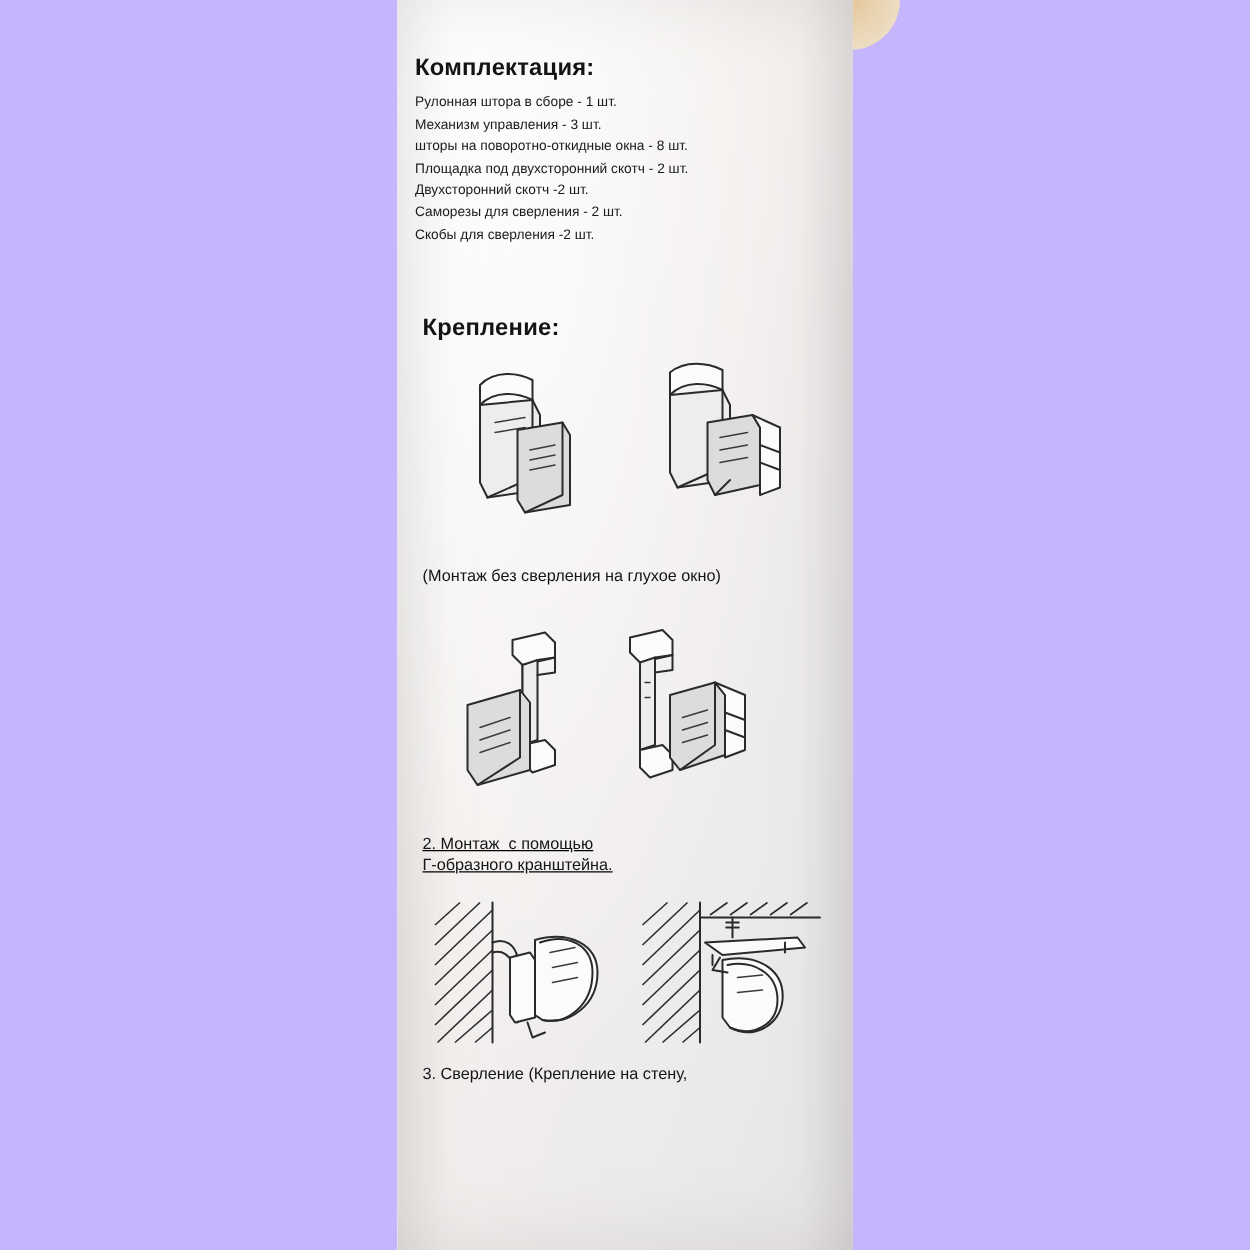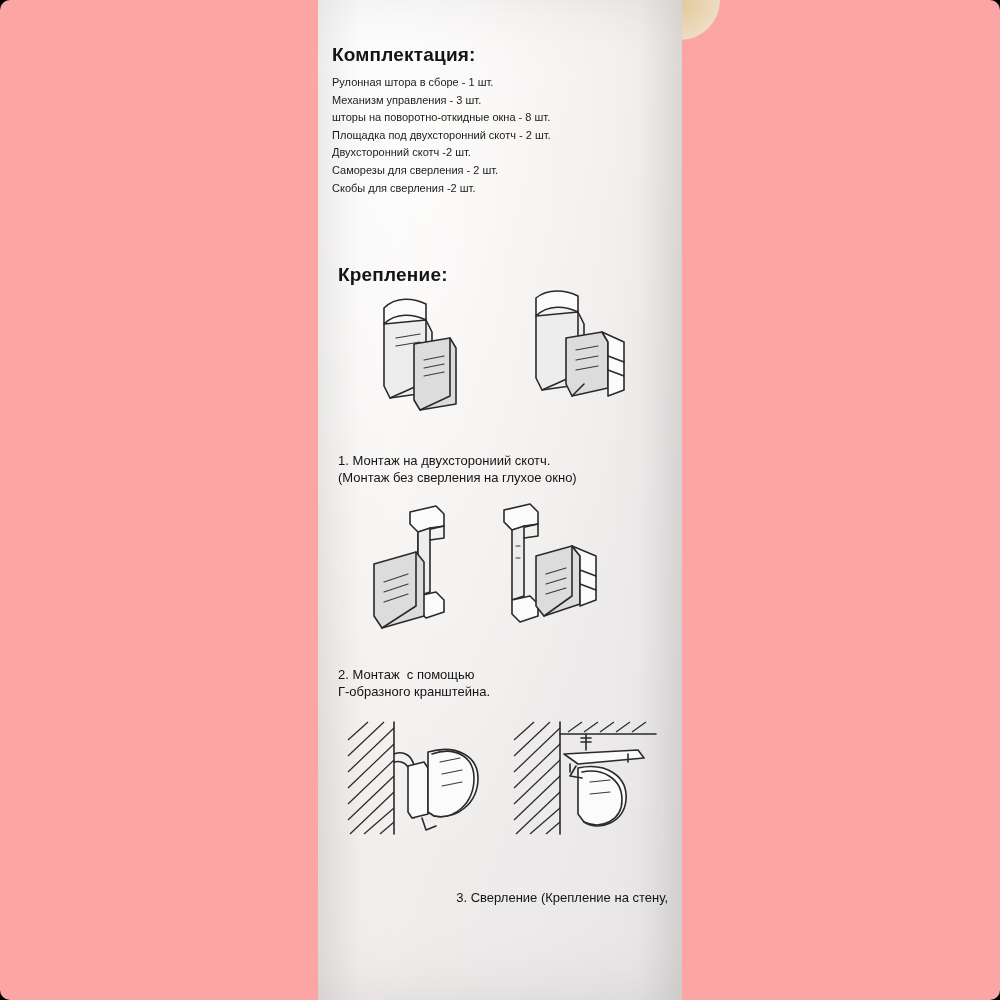--- a/index.html
+++ b/index.html
@@ -11,22 +11,21 @@
     width: 1000px;
     height: 1000px;
     overflow: hidden;
     font-family: "Liberation Sans", sans-serif;
   }
   .photo {
     position: absolute;
     left: 0; top: 0;
     width: 1000px;
     height: 1000px;
-    background: #fca5a5;
-    border-radius: 10px;
+    background: #c4b5fd;
   }
   
   .leaflet {
     position: absolute;
     left: 318px;
     top: 0;
     width: 364px;
     height: 1000px;
     background: #f3f0ee;
     background-image:
@@ -99,21 +98,21 @@
   }
   .kit-list li {
     font-size: 11px;
     line-height: 17.6px;
     color: #1b1b1b;
     white-space: pre-wrap;
   }
   .mount-block {
     position: absolute;
     left: 20px;
-    top: 264px;
+    top: 252px;
     width: 340px;
   }
   .step {
     position: absolute;
     left: 20px;
     width: 330px;
   }
   .step-caption {
     font-size: 13px;
     line-height: 17px;
@@ -183,21 +182,20 @@
           <path class="ln-thin" d="M236 74 L258 70"></path>
           <path class="ln-thin" d="M236 84 L258 80"></path>
           <path class="fill-w" d="M262 46 L284 56 L284 104 L268 110 L268 56 Z"></path>
           <path class="ln" d="M268 70 L284 76"></path>
           <path class="ln" d="M268 84 L284 90"></path>
           <path class="ln" d="M244 98 L232 110"></path>
         </svg>
       </div>
 
       <div class="step" style="top:452px;">
-        <div class="step-caption">1. Монтаж на двухсторониий скотч.</div>
         <div class="step-caption">(Монтаж без сверления на глухое окно)</div>
       </div>
 
       <div class="fig" style="left:40px; top:500px;">
         <svg width="300" height="150" viewBox="0 0 300 150">
 
           <path class="fill-w" d="M52 12 L78 6 L86 14 L86 26 L60 32 L52 24 Z"></path>
           <path class="ln" d="M60 32 L60 86"></path>
           <path class="fill-l" d="M60 32 L72 28 L72 92 L60 96 Z"></path>
           <path class="ln" d="M72 28 L86 26 L86 38 L72 40"></path>
@@ -218,21 +216,21 @@
           <path class="ln" d="M214 46 L214 96 L186 116"></path>
           <path class="ln-thin" d="M188 74 L208 68"></path>
           <path class="ln-thin" d="M188 84 L208 78"></path>
           <path class="ln-thin" d="M188 94 L208 88"></path>
           <path class="fill-w" d="M214 46 L238 56 L238 100 L222 106 L222 56 Z"></path>
           <path class="ln" d="M222 70 L238 76"></path>
           <path class="ln" d="M222 84 L238 90"></path>
         </svg>
       </div>
 
-      <div class="step" style="top:666px;">
+      <div class="step" style="top:666px;text-decoration:underline;">
         <div class="step-caption">2. Монтаж  с помощью</div>
         <div class="step-caption">Г-образного кранштейна.</div>
       </div>
 
       <div class="fig" style="left:20px; top:722px;">
         <svg width="330" height="150" viewBox="0 0 330 150">
 
           <g class="hatch">
             <line x1="10" y1="18" x2="30" y2="0"></line>
             <line x1="10" y1="34" x2="46" y2="0"></line>
@@ -285,19 +283,19 @@
           <path class="ln" d="M290 32 L290 40"></path>
 
           <path class="fill-w" d="M240 46 C268 40, 290 54, 288 78 C286 100, 262 110, 246 100 L240 92 Z"></path>
           <path class="ln" d="M246 100 C264 108, 284 98, 284 78 C284 56, 264 46, 244 50"></path>
           <path class="ln-thin" d="M252 60 L272 58"></path>
           <path class="ln-thin" d="M252 72 L272 70"></path>
           <path class="ln" d="M238 44 L232 54 L244 56"></path>
         </svg>
       </div>
 
-      <div class="step" style="top:889px;text-align:right;">
+      <div class="step" style="top:850px;">
         <div class="step-caption">3. Сверление (Крепление на стену,</div>
       </div>
 
     </div>
   </div>
 </div>
 
 </body></html>

